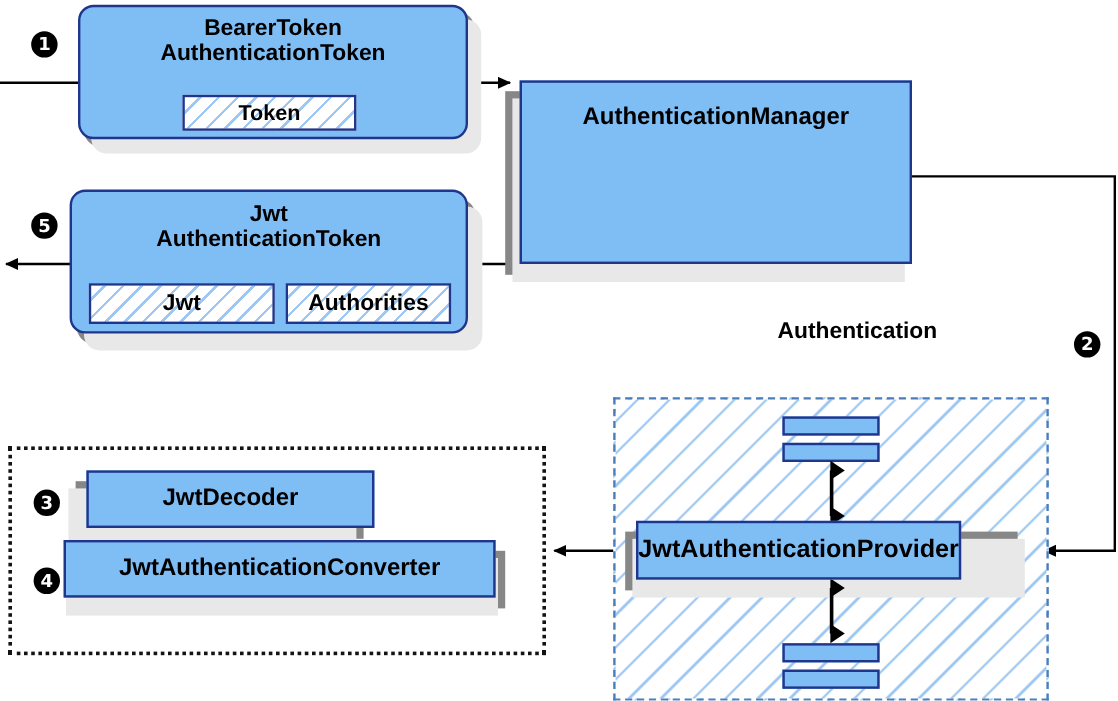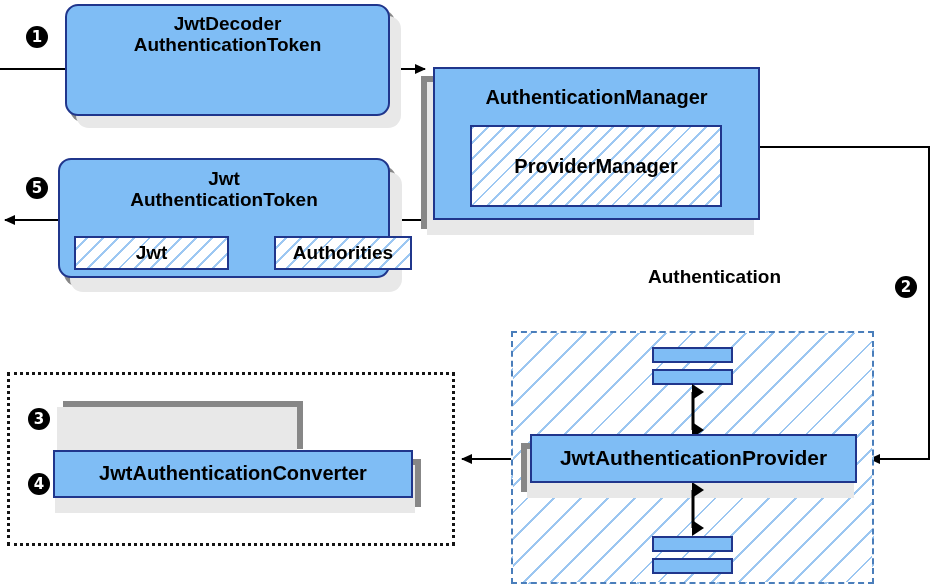--- a/index.html
+++ b/index.html
@@ -179,54 +179,57 @@
     </defs>
     <line x1="693" y1="392" x2="693" y2="430" stroke="#000" stroke-width="3" marker-start="url(#dblUp)" marker-end="url(#dblDown)"></line>
     <line x1="693" y1="490" x2="693" y2="528" stroke="#000" stroke-width="3" marker-start="url(#dblUp)" marker-end="url(#dblDown)"></line>
   </svg>
 
   <div class="dotted-region" style="left:7px; top:372px; width:448px; height:174px;"></div>
 
   <div class="shadow rounded" style="left:70px; top:10px; width:325px; height:112px; background:#878787; border-radius:13px;"></div>
   <div class="shadow rounded" style="left:76px; top:16px; width:325px; height:112px; background:#E8E8E8; border-radius:13px;"></div>
   <div class="node rounded" style="left:65px; top:4px; width:325px; height:112px; flex-direction:column; justify-content:flex-start; padding-top:8px; font-size:19px;">
-    <div>JwtDecoder</div>
+    <div>BearerToken</div>
     <div>AuthenticationToken</div>
+  </div>
+  <div class="hatch" style="left:152px; top:79px; width:145px; height:30px; font-size:18px;">
+    <span>Token</span>
   </div>
 
   <div class="shadow rounded" style="left:64px; top:166px; width:332px; height:120px; background:#878787; border-radius:13px;"></div>
   <div class="shadow rounded" style="left:70px; top:172px; width:332px; height:120px; background:#E8E8E8; border-radius:13px;"></div>
   <div class="node rounded" style="left:58px; top:158px; width:332px; height:120px; flex-direction:column; justify-content:flex-start; padding-top:9px; font-size:19px;">
     <div>Jwt</div>
     <div>AuthenticationToken</div>
   </div>
   <div class="hatch" style="left:74px; top:236px; width:155px; height:34px; font-size:19px;">
     <span>Jwt</span>
   </div>
-  <div class="hatch" style="left:238px; top:236px; width:138px; height:34px; font-size:19px;margin-left:36px;">
+  <div class="hatch" style="left:238px; top:236px; width:138px; height:34px; font-size:19px;">
     <span>Authorities</span>
   </div>
 
   <div class="shadow" style="left:421px; top:76px; width:327px; height:153px; background:#878787;"></div>
   <div class="shadow" style="left:427px; top:82px; width:327px; height:153px; background:#E8E8E8;"></div>
   <div class="node" style="left:433px; top:67px; width:327px; height:153px; flex-direction:column; justify-content:flex-start; padding-top:18px; font-size:20px;">
     <div>AuthenticationManager</div>
   </div>
-  <div class="hatch" style="left:470px; top:125px; width:252px; height:82px; font-size:20px;">
-    <span>ProviderManager</span>
-  </div>
 
   <div class="shadow" style="left:521px; top:443px; width:327px; height:49px; background:#878787;"></div>
   <div class="shadow" style="left:527px; top:449px; width:327px; height:49px; background:#E8E8E8;"></div>
-  <div class="node" style="left:530px; top:434px; width:327px; height:49px; font-size:21px; z-index:35;">
+  <div class="node" style="left:530px; top:434px; width:271px; height:49px; font-size:21px; z-index:35;">
     <span>JwtAuthenticationProvider</span>
   </div>
 
   <div class="shadow" style="left:63px; top:401px; width:240px; height:48px; background:#878787;"></div>
   <div class="shadow" style="left:57px; top:407px; width:240px; height:48px; background:#E8E8E8;"></div>
+  <div class="node" style="left:72px; top:392px; width:240px; height:48px; font-size:20px;">
+    <span>JwtDecoder</span>
+  </div>
 
   <div class="shadow" style="left:61px; top:459px; width:360px; height:48px; background:#878787;"></div>
   <div class="shadow" style="left:55px; top:465px; width:360px; height:48px; background:#E8E8E8;"></div>
   <div class="node" style="left:53px; top:450px; width:360px; height:48px; font-size:20px;">
     <span>JwtAuthenticationConverter</span>
   </div>
 
   <div class="badge" style="left:26px; top:26px;">
     <span>1</span>
   </div>

